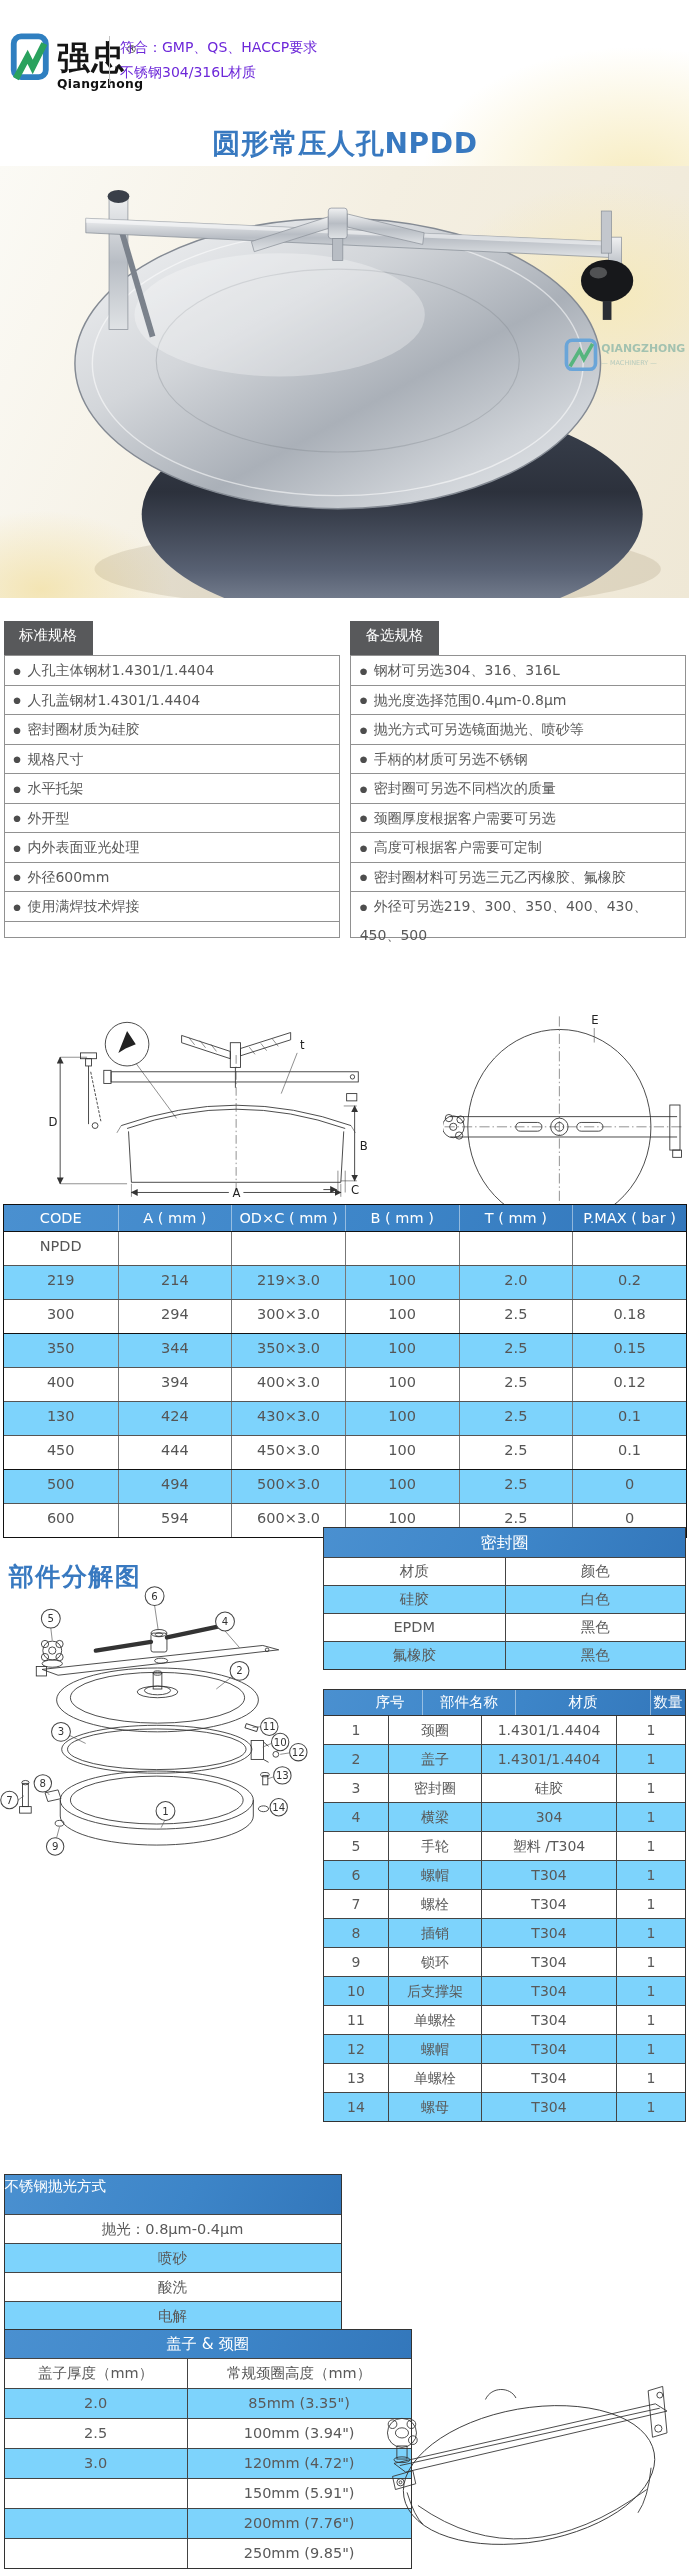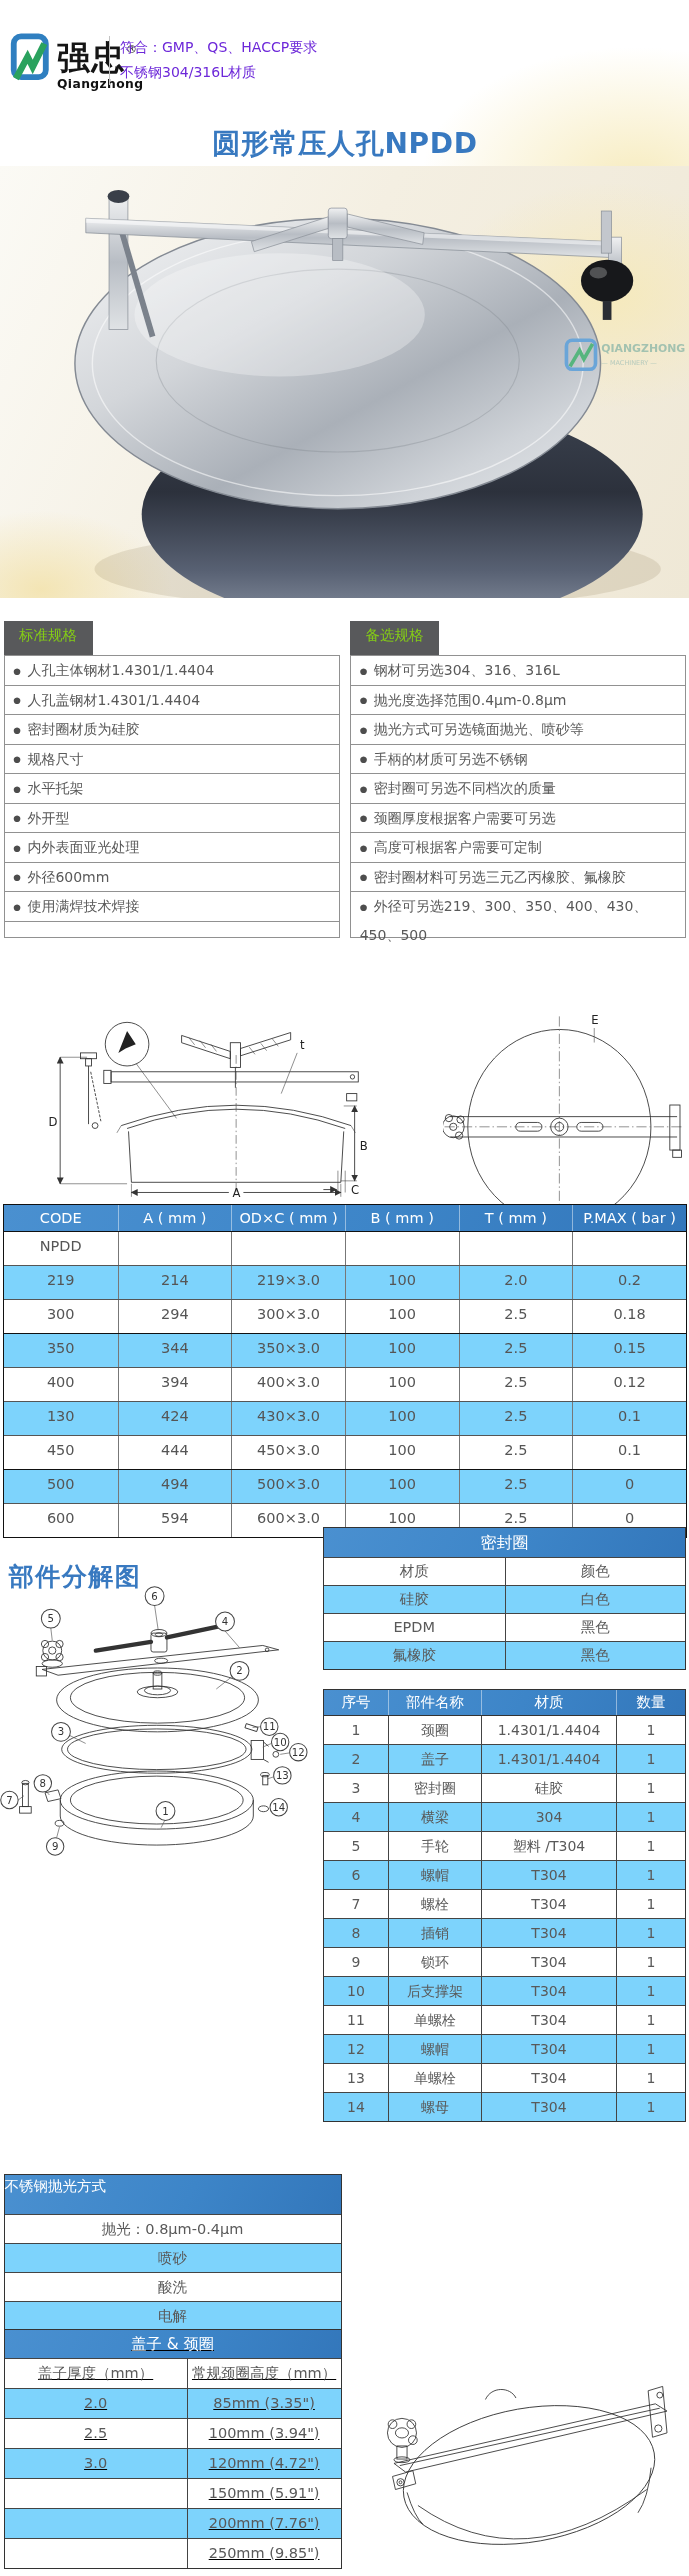--- a/index.html
+++ b/index.html
@@ -24,21 +24,21 @@
 
   
   #photo{position:absolute;left:0;top:166px;width:690px;height:432px;
     background:
       radial-gradient(ellipse 276px 189px at 88% 30%, rgba(246,233,184,.9) 0%, rgba(246,233,184,0) 60%),
       radial-gradient(ellipse 218px 131px at 6% 98%, rgba(243,227,174,.9) 0%, rgba(243,227,174,0) 60%),
       linear-gradient(115deg,#fbfaf5 0%,#f4efe2 45%,#efe8d6 100%);}
   #photo svg{position:absolute;left:0;top:0;}
 
   
-  .spec-head{position:absolute;width:89px;height:41px;background:#58595b;color:#84cc16;
+  .spec-head{position:absolute;width:89px;height:41px;background:#58595b;color:#ffffff;
     font-size:14.5px;line-height:29px;text-align:center;}
   #std-head{left:3.6px;top:621px;} #opt-head{left:350px;top:621px;}
   .spec-table{position:absolute;top:655px;width:336px;height:283px;border:0.7px solid #919191;box-sizing:border-box;background:#fff;}
   #std-rows{left:3.6px;} #opt-rows{left:350px;}
   .spec-row{border-bottom:0.7px solid #919191;min-height:28px;line-height:28px;padding-left:8.7px;
     font-size:14px;color:#595959;}
   .spec-row:last-child{border-bottom:none;}
   .spec-row:not(.spec-filler)::before{content:"●";font-size:8.7px;color:#4d4d4d;margin-right:6.5px;vertical-align:1.5px;}
   .spec-filler{height:28px;}
 
@@ -72,35 +72,35 @@
 
   
   #seal-table{position:absolute;left:323px;top:1527px;width:363px;border:1.5px solid #333;box-sizing:border-box;background:#fff;}
   #seal-table .t-head{height:29px;line-height:29px;font-size:16px;text-align:center;}
   #seal-rows .t-row{display:grid;grid-template-columns:1fr 1fr;height:27px;line-height:27px;font-size:14.5px;color:#595959;border-top:0.7px solid #444;}
   #seal-rows .t-row .cell{border-left:0.7px solid #444;}
   #seal-rows .t-row .cell:first-child{border-left:none;}
 
   
   #parts-table{position:absolute;left:323px;top:1689px;width:363px;border:1.5px solid #333;box-sizing:border-box;background:#fff;}
-  #pt-head{display:grid;grid-template-columns:64px 93px 135px 1fr;height:25px;line-height:25px;font-size:14.5px;border-bottom:0.7px solid #333;}
+  #pt-head{display:grid;grid-template-columns:64px 93px 135px 1fr;height:25px;line-height:25px;font-size:14.5px;border-bottom:0.7px solid #333;padding-left:34px;}
   #pt-head .cell{border-left:0.7px solid rgba(255,255,255,.45);}
   #pt-head .cell:first-child{border-left:none;}
   .pt-row{display:grid;grid-template-columns:64px 93px 135px 1fr;height:28px;line-height:28px;font-size:14px;color:#595959;border-top:0.7px solid #444;}
   .pt-row:first-child{border-top:none;}
   .pt-row .cell{border-left:0.7px solid #444;}
   .pt-row .cell:first-child{border-left:none;}
 
   
   #polish-table{position:absolute;left:3.6px;top:2174px;width:338px;border:1.5px solid #333;box-sizing:border-box;background:#fff;}
   #polish-table .t-head{height:39px;line-height:23px;font-size:14.5px;text-align:left;}
   #polish-rows .t-row{height:28px;line-height:28px;font-size:14.5px;color:#595959;text-align:center;border-top:0.7px solid #444;}
 
   
-  #cover-table{position:absolute;left:3.6px;top:2329px;width:338px;border:1.5px solid #333;box-sizing:border-box;background:#fff;text-decoration:underline;}
+  #cover-table{position:absolute;left:3.6px;top:2329px;width:408px;border:1.5px solid #333;box-sizing:border-box;background:#fff;}
   #cover-table .t-head{height:28px;line-height:28px;font-size:15.3px;text-align:center;}
   #cover-rows .t-row{display:grid;grid-template-columns:182px 1fr;height:29px;line-height:29px;font-size:14.5px;color:#595959;border-top:0.7px solid #444;}
   #cover-rows .t-row .cell{border-left:0.7px solid #444;}
   #cover-rows .t-row .cell:first-child{border-left:none;}
 
   
   #exploded{position:absolute;left:0;top:1569px;}
   #iso-view{position:absolute;left:378px;top:2382px;}
 
   .callout{stroke:#444;stroke-width:1.4;fill:#fff;}

